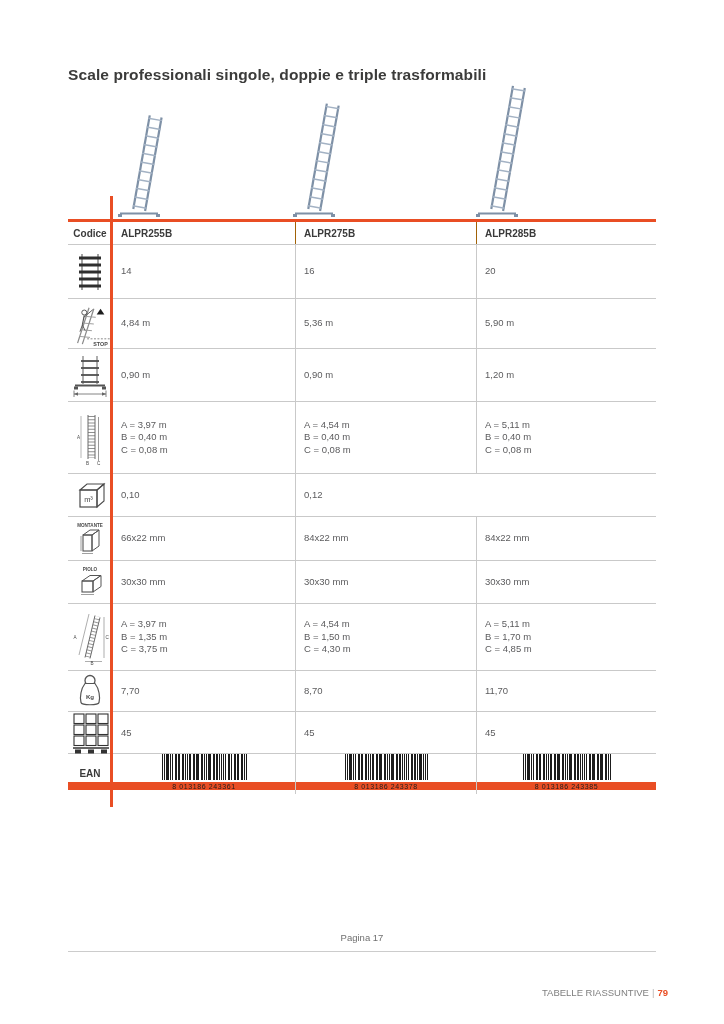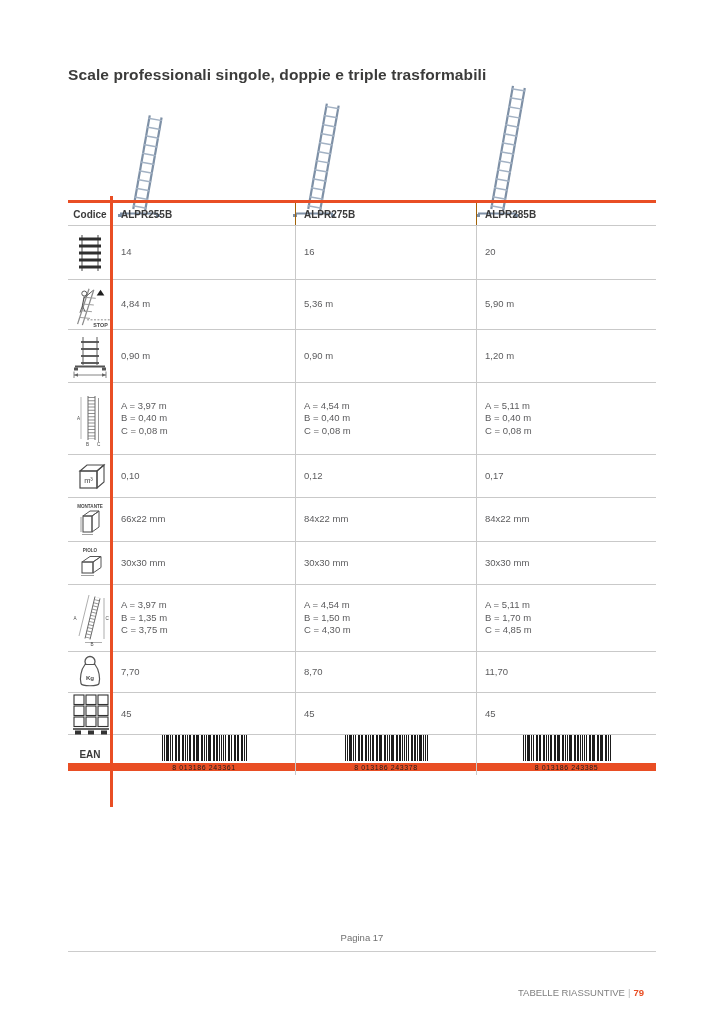--- a/index.html
+++ b/index.html
@@ -8,21 +8,21 @@
     position:relative; width:724px; height:1024px; background:#fff;
     font-family:"Liberation Sans", sans-serif; overflow:hidden;
   }
   .title {
     position:absolute; left:68px; top:66px; font-size:15.5px; font-weight:700;
     color:#3b3b3a; white-space:nowrap; letter-spacing:0.1px;
   }
   .ladder { position:absolute; }
   
   .spec-table {
-    position:absolute; left:68px; top:200px; width:588px;
+    position:absolute; left:68px; top:219px; width:588px;
     border-top:3px solid #E94E24;
   }
   .thead {
     display:grid; grid-template-columns:44px 183px 181px 180px; height:22px;
   }
   .thead .codice {
     display:flex; align-items:center; justify-content:center;
     font-size:10px; font-weight:700; color:#3a3a3a;
   }
   .thead .code {
@@ -46,21 +46,21 @@
   
   .barcode { display:flex; flex-direction:column; align-items:center; }
   .barcode-bars { display:flex; height:26px; }
   .barcode-bars i { display:block; height:100%; }
   .barcode-num { font-size:7px; letter-spacing:0.6px; color:#1c1c1c; margin-top:1px; white-space:nowrap; }
   
   svg text { font-family:"Liberation Sans", sans-serif; fill:#4a4a4a; }
   
   .pagina { position:absolute; left:68px; top:932px; width:588px; text-align:center; font-size:9.5px; color:#707070; }
   .footer-rule { position:absolute; left:68px; top:951px; width:588px; height:1px; background:#cccccc; }
-  .footer-right { position:absolute; right:80px; top:987px; font-size:9.5px; color:#7f7f7f; white-space:nowrap; }
+  .footer-right { position:absolute; right:56px; top:987px; font-size:9.5px; color:#7f7f7f; white-space:nowrap; }
   .footer-right .sep { color:#b5b5b5; margin:0 3px; }
   .footer-right .num { color:#E94E24; font-weight:700; }
 </style>
 </head>
 <body>
 
 <div class="page">
 
   <div class="title">Scale professionali singole, doppie e triple trasformabili</div>
 
@@ -259,23 +259,20 @@
           <rect x="8" y="11" width="17" height="17" fill="none" stroke="#4a4a4a" stroke-width="1.2"></rect>
           <text x="16.5" y="23" font-size="7.5" text-anchor="middle" fill="#3d3d3d">m³</text>
         </svg>
       </div>
       <div class="cell">
           <div>0,10</div>
         </div>
       <div class="cell">
           <div>0,12</div>
         </div>
-      <div class="cell">
-          <div>0,17</div>
-        </div>
     </div>
 
     <div class="trow" style="height:44px">
       <div class="icon-cell">
         <svg width="42" height="38" viewBox="0 0 42 38">
           <text x="21" y="7" font-size="4.6" font-weight="bold" text-anchor="middle" fill="#2e2e2e">MONTANTE</text>
           <path d="M14 15 L21 10 L30 10 L23 15 Z" fill="none" stroke="#555" stroke-width="1"></path>
           <path d="M23 15 L30 10 L30 26 L23 31 Z" fill="none" stroke="#555" stroke-width="1"></path>
           <rect x="14" y="15" width="9" height="16" fill="none" stroke="#555" stroke-width="1.1"></rect>
           <line x1="13" y1="33.5" x2="24" y2="33.5" stroke="#777" stroke-width="0.7"></line>

